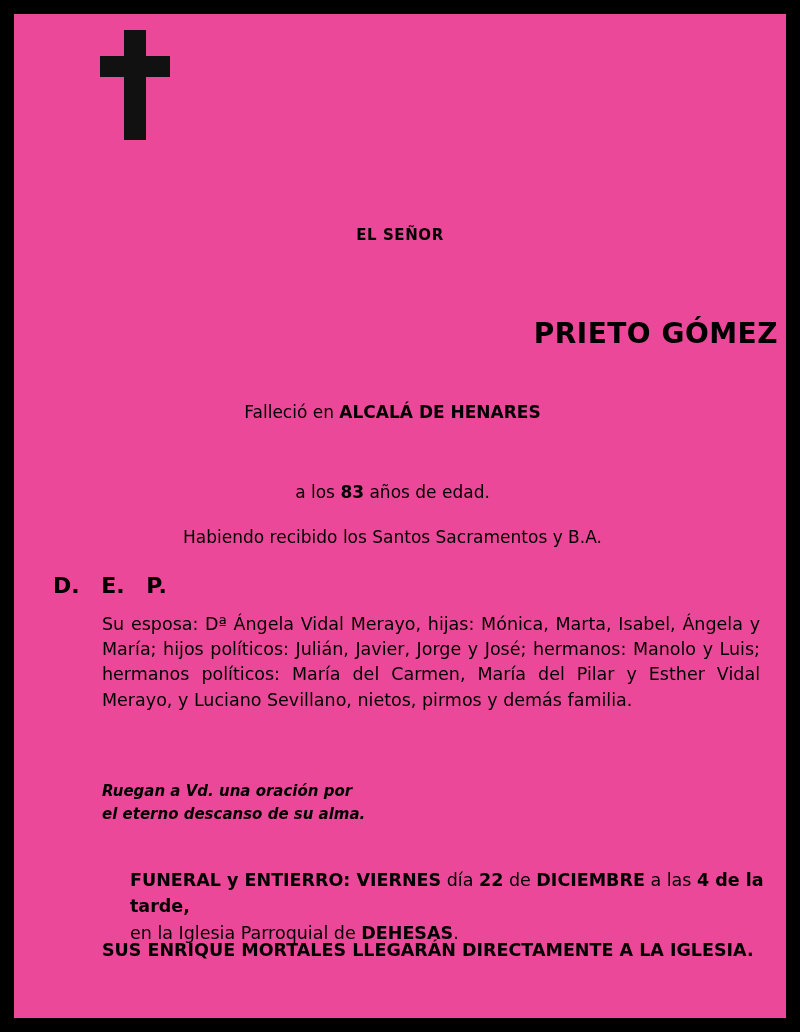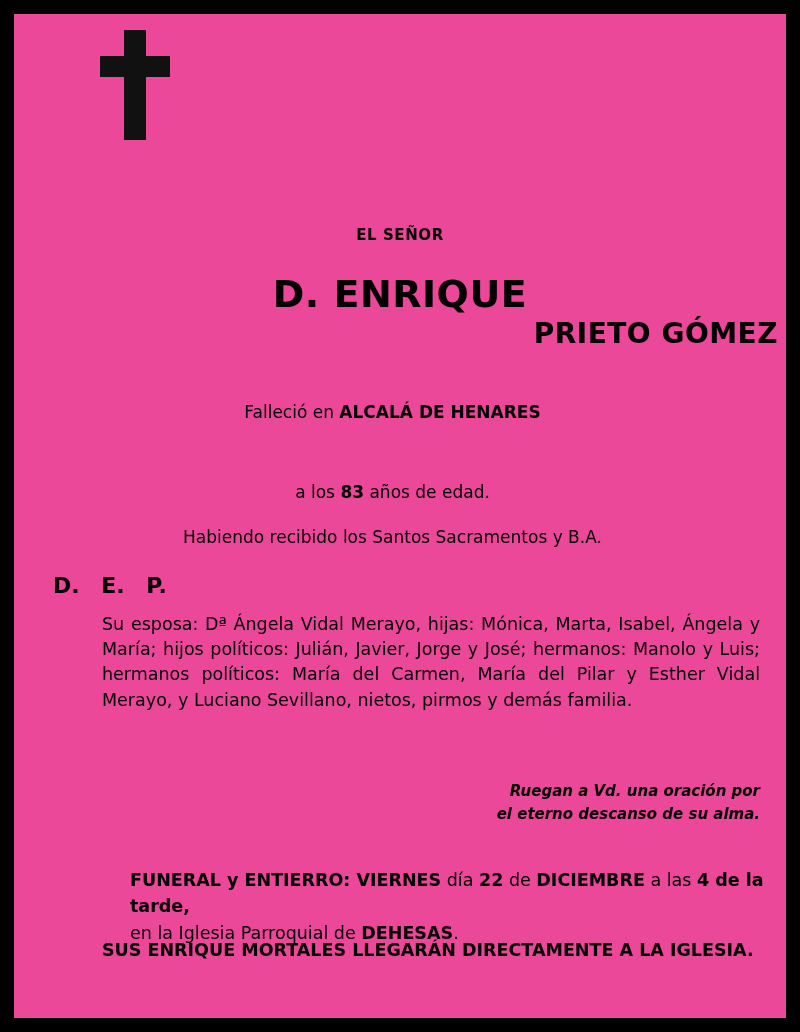--- a/index.html
+++ b/index.html
@@ -113,21 +113,20 @@
     text-align-last: left;
     font-size: 17.5px;
     line-height: 1.44;
     color: #000;
   }
   .prayer {
     position: absolute;
     top: 766px;
     left: 88px;
     width: 658px;
-    text-align: right;
     font-size: 15px;
     font-style: italic;
     font-weight: bold;
     line-height: 1.5;
     color: #000;
   }
   .funeral {
     position: absolute;
     top: 853px;
     left: 88px;
@@ -153,21 +152,20 @@
 
 <div class="page">
 
   <div class="cross-wrap">
     <div class="cross-v"></div>
     <div class="cross-h"></div>
   </div>
 
   <div class="senor">EL SEÑOR</div>
 
-  <div class="name1">D. ENRIQUE</div>
   <div class="name2">PRIETO GÓMEZ</div>
 
   <div class="line-center r-place">
     <span>Falleció en </span><b>ALCALÁ DE HENARES</b>
   </div>
 
 
   <div class="line-center r-age">
     <span>a los </span><b>83</b><span> años de edad.</span>
   </div>

